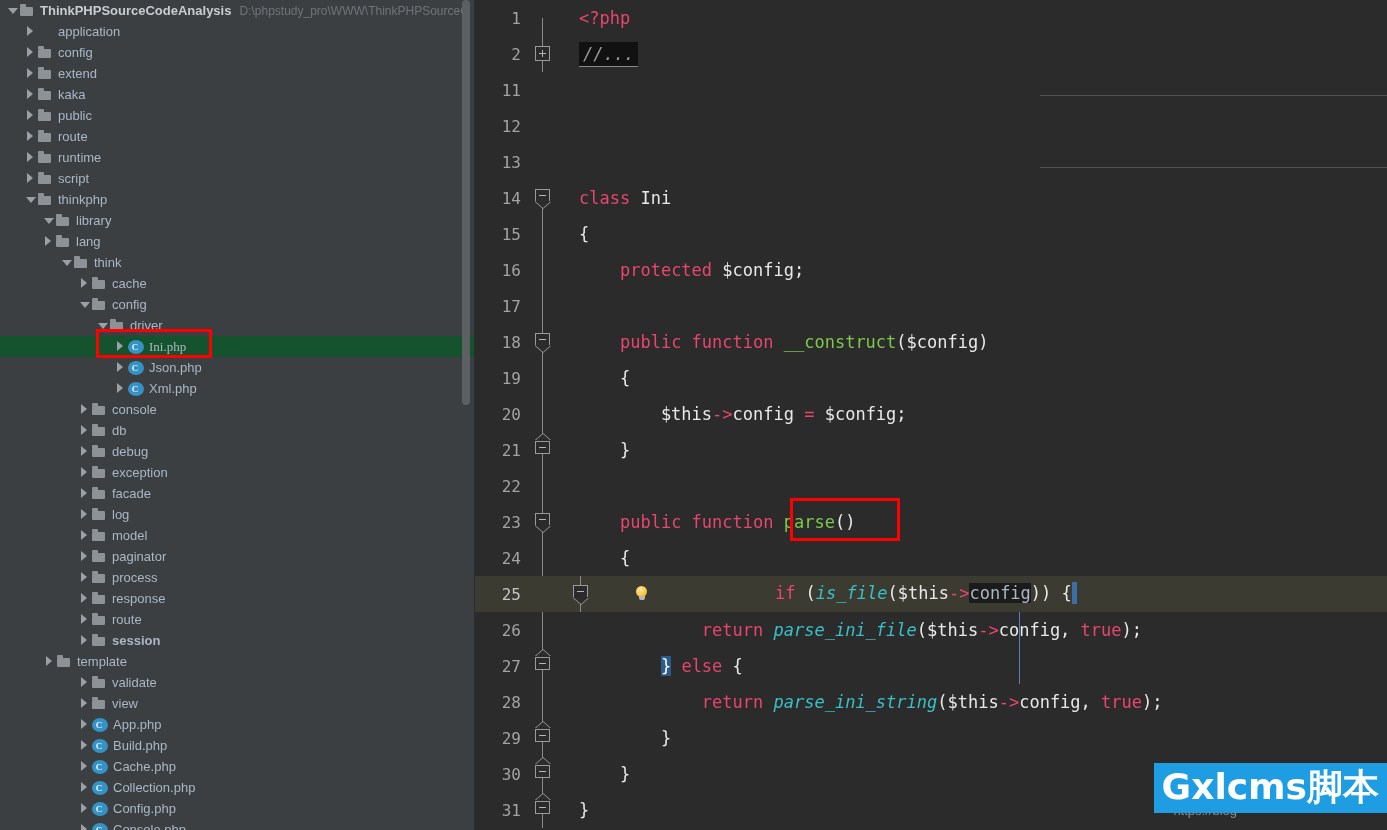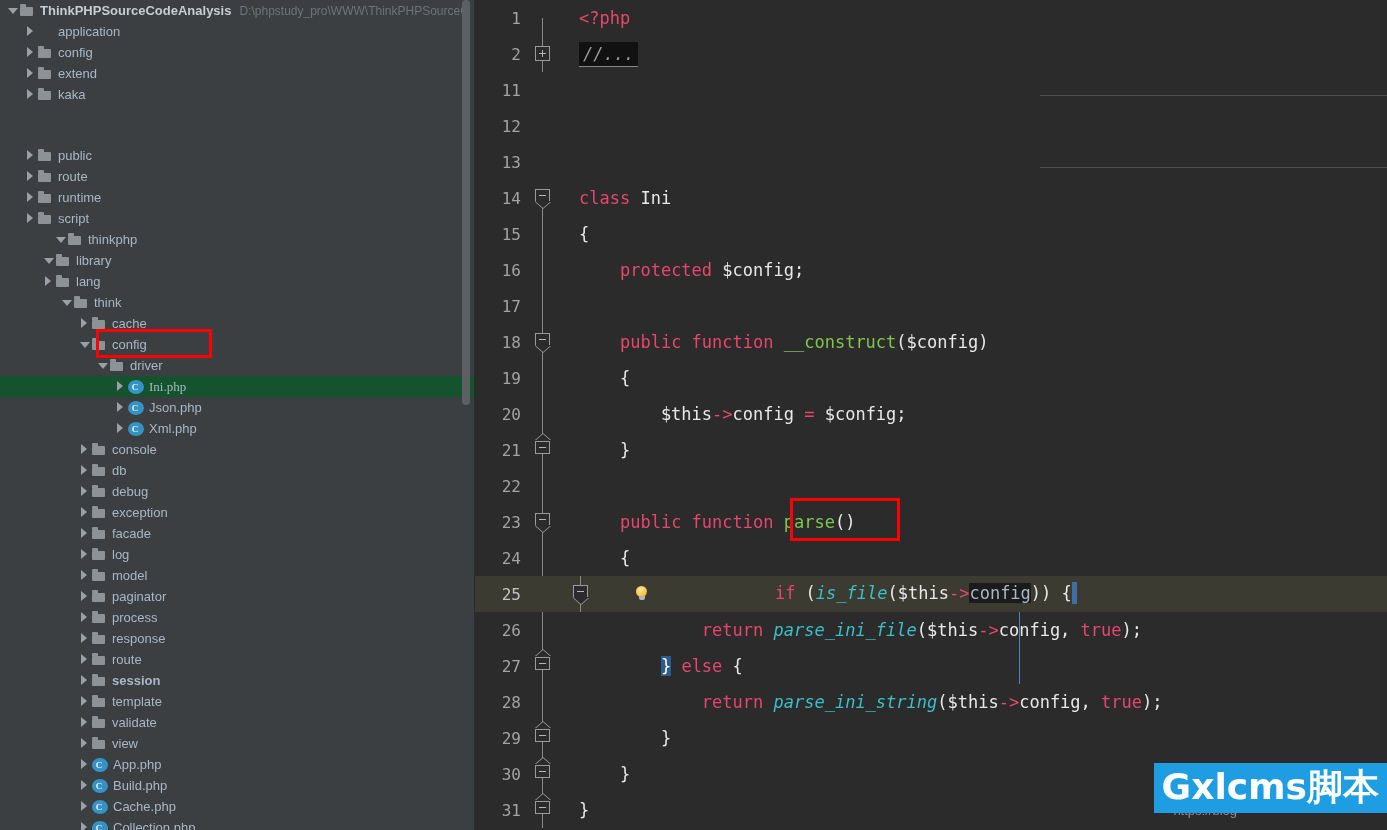--- a/index.html
+++ b/index.html
@@ -218,41 +218,41 @@
         <div class="tree-row" style="padding-left: 24px;">
           <span class="tw right"></span>
           <span class="ic folder"></span>
           <span class="tree-label">extend</span>
         </div>
         <div class="tree-row" style="padding-left: 24px;">
           <span class="tw right"></span>
           <span class="ic folder"></span>
           <span class="tree-label">kaka</span>
         </div>
-        <div class="tree-row" style="padding-left: 24px; margin-top: 40px;">
+        <div class="tree-row" style="padding-left: 24px;">
           <span class="tw right"></span>
           <span class="ic folder"></span>
           <span class="tree-label">public</span>
         </div>
         <div class="tree-row" style="padding-left: 24px;">
           <span class="tw right"></span>
           <span class="ic folder"></span>
           <span class="tree-label">route</span>
         </div>
         <div class="tree-row" style="padding-left: 24px;">
           <span class="tw right"></span>
           <span class="ic folder"></span>
           <span class="tree-label">runtime</span>
         </div>
         <div class="tree-row" style="padding-left: 24px;">
           <span class="tw right"></span>
           <span class="ic folder"></span>
           <span class="tree-label">script</span>
         </div>
-        <div class="tree-row" style="padding-left: 24px; margin-left: 30px;">
+        <div class="tree-row" style="padding-left: 24px;">
           <span class="tw down"></span>
           <span class="ic folder"></span>
           <span class="tree-label">thinkphp</span>
         </div>
         <div class="tree-row" style="padding-left: 42px;">
           <span class="tw down"></span>
           <span class="ic folder"></span>
           <span class="tree-label">library</span>
         </div>
         <div class="tree-row" style="padding-left: 42px;">
@@ -348,21 +348,21 @@
         <div class="tree-row" style="padding-left: 78px;">
           <span class="tw right"></span>
           <span class="ic folder"></span>
           <span class="tree-label">route</span>
         </div>
         <div class="tree-row" style="padding-left: 78px; font-weight: bold;">
           <span class="tw right"></span>
           <span class="ic folder"></span>
           <span class="tree-label">session</span>
         </div>
-        <div class="tree-row" style="padding-left: 78px;">
+        <div class="tree-row" style="padding-left: 43px;">
           <span class="tw right"></span>
           <span class="ic folder"></span>
           <span class="tree-label">template</span>
         </div>
         <div class="tree-row" style="padding-left: 78px;">
           <span class="tw right"></span>
           <span class="ic folder"></span>
           <span class="tree-label">validate</span>
         </div>
         <div class="tree-row" style="padding-left: 78px;">

